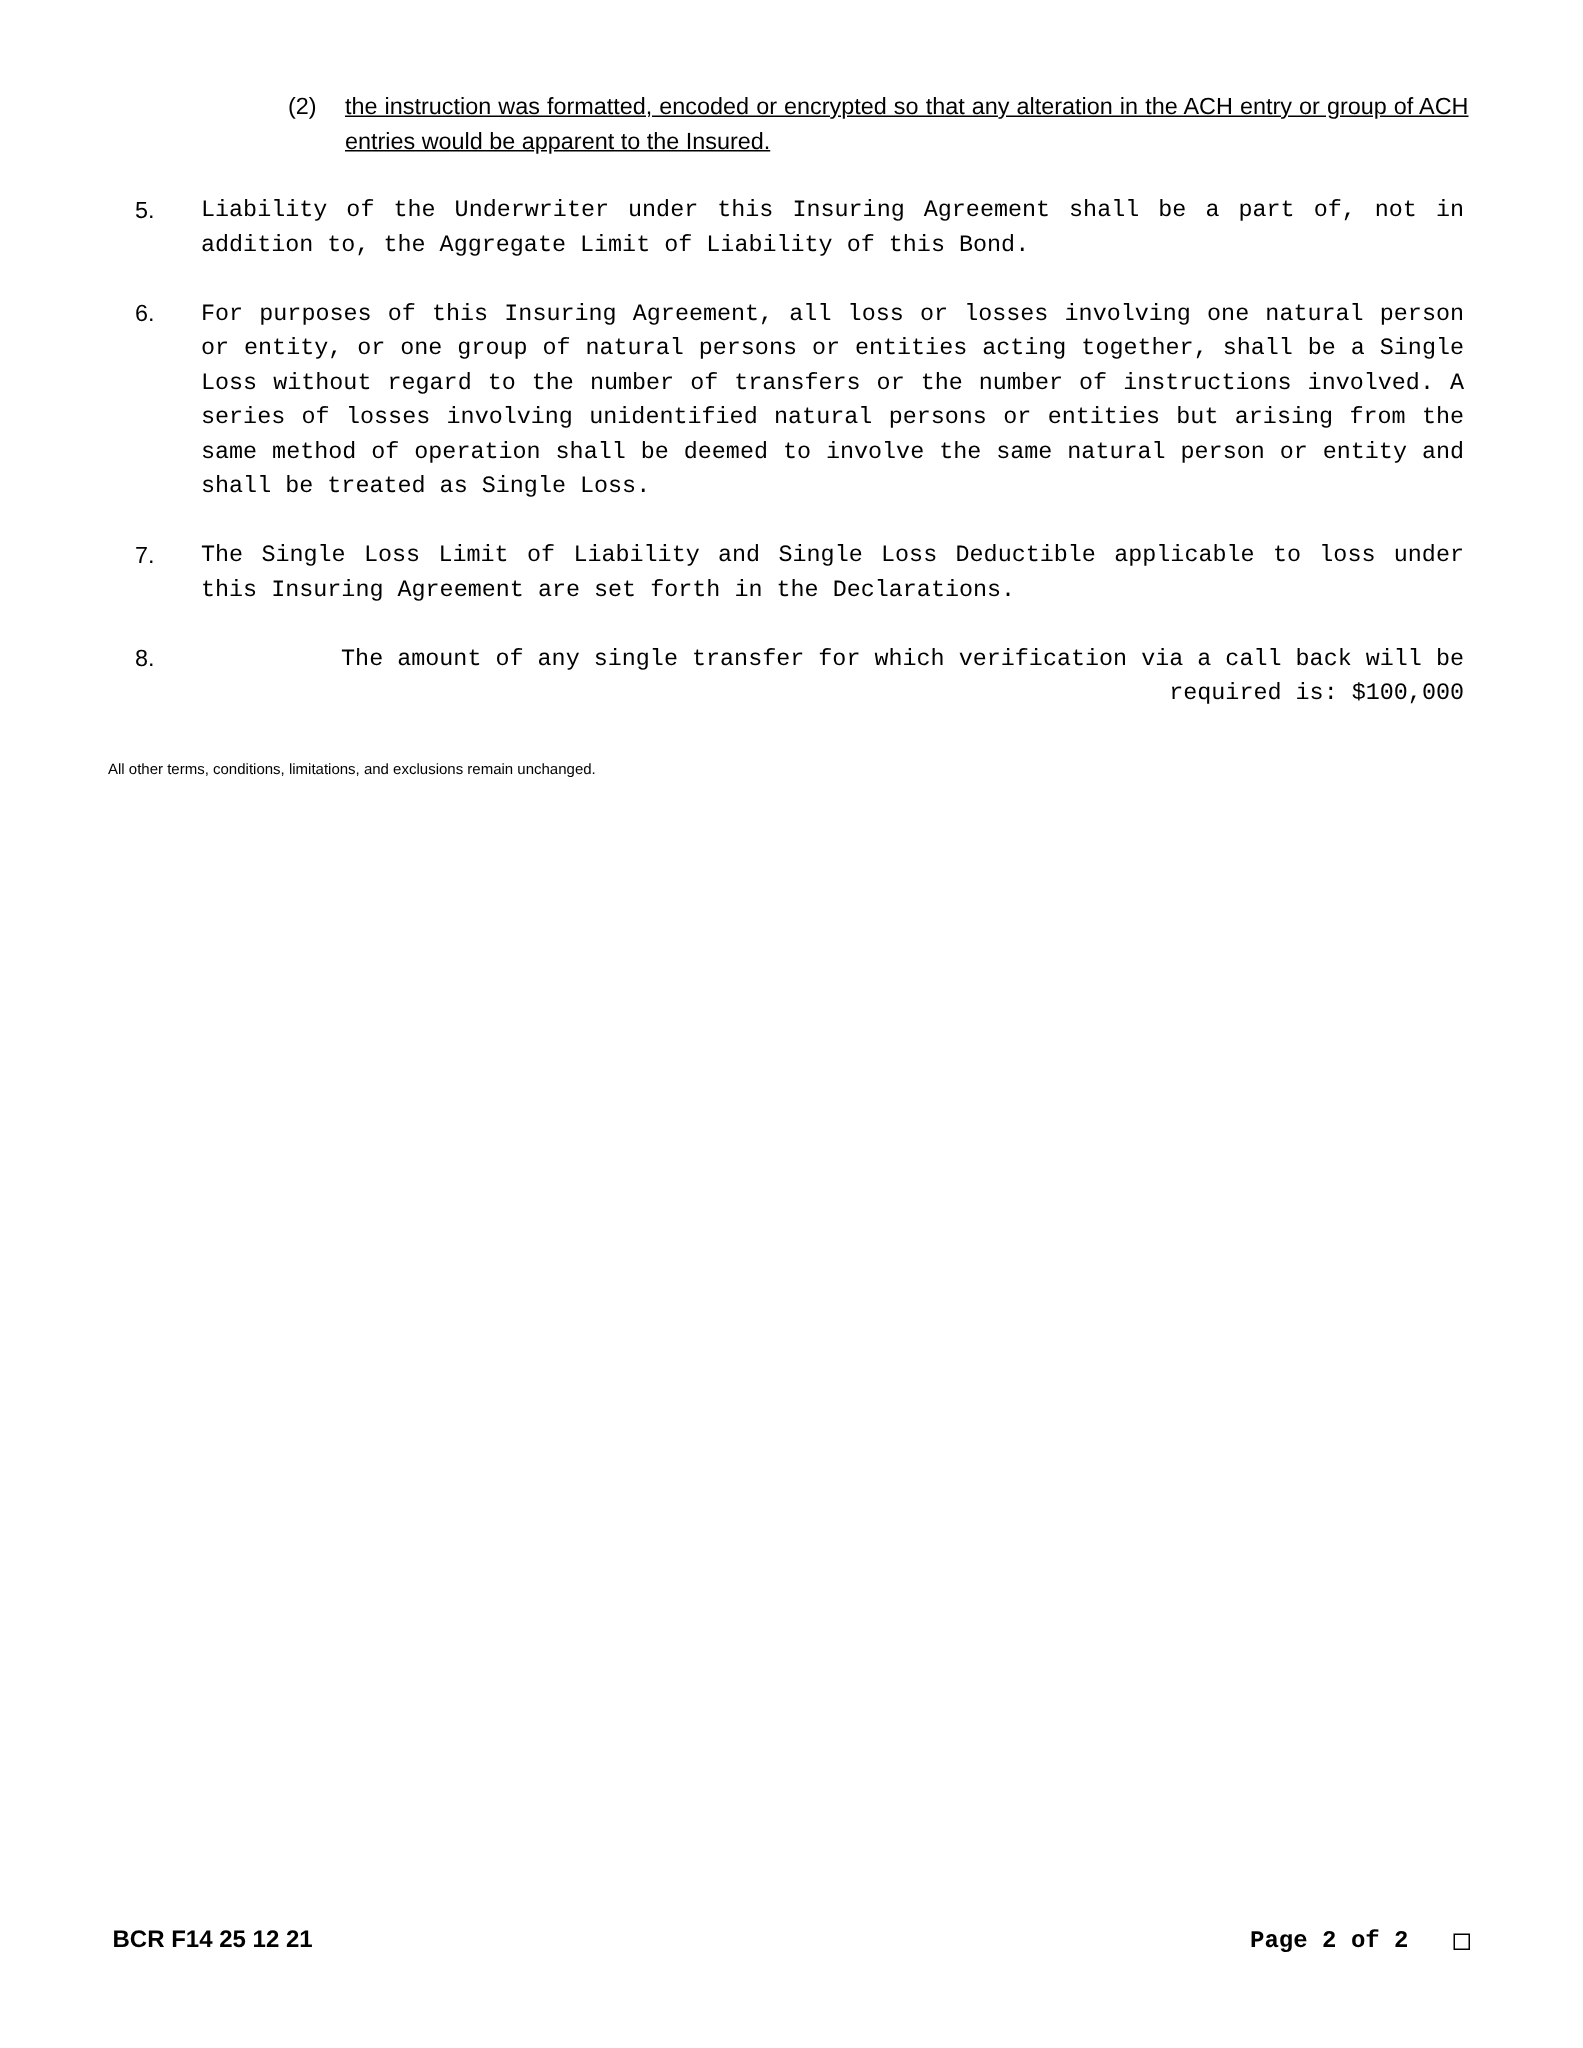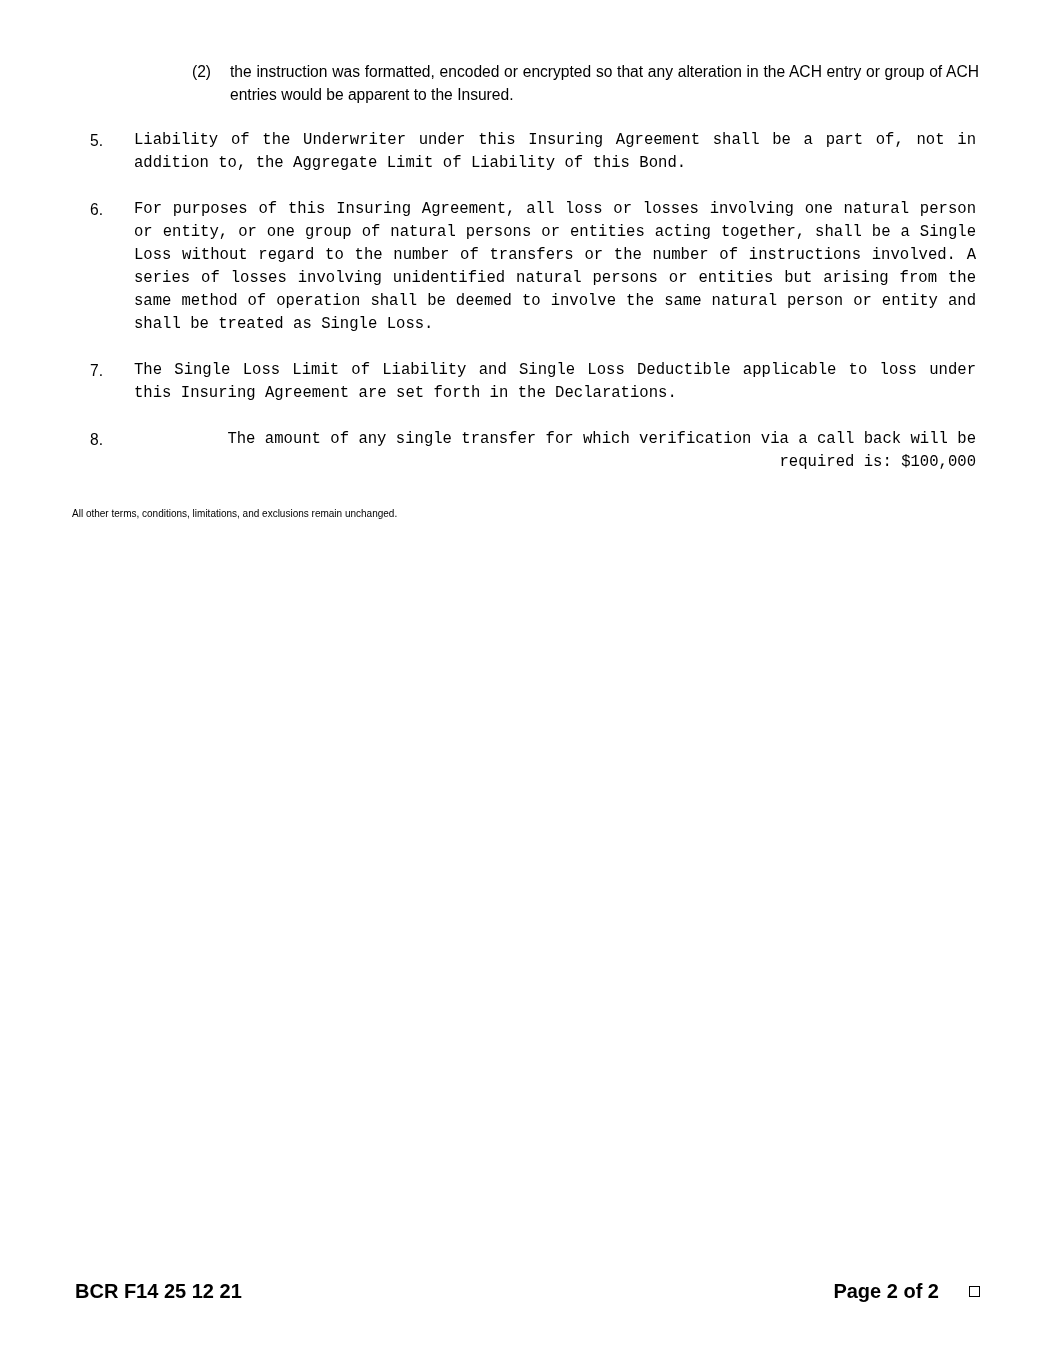--- a/index.html
+++ b/index.html
@@ -34,20 +34,21 @@
     font-size: 15.6px;
     line-height: 23px;
   }
   .sub-item .body {
     flex: 1 1 auto;
     font-size: 15.6px;
     line-height: 23px;
     text-align: justify;
     text-justify: inter-word;
     padding-right: 1px;
+    text-decoration: underline;
   }
   .num-item {
     display: flex;
     align-items: flex-start;
     margin-top: 23px;
     margin-left: 18px;
     padding-right: 4px;
   }
   .num-item .marker {
     flex: 0 0 auto;
@@ -74,27 +75,28 @@
     line-height: 23px;
   }
   .footer {
     position: absolute;
     left: 75px;
     right: 75px;
     bottom: 62px;
     display: flex;
     align-items: flex-start;
     justify-content: space-between;
-    font-size: 20px;
+    font-size: 16px;
     font-weight: bold;
   }
   .footer .right-group {
     display: flex;
     align-items: center;
     gap: 30px;
+    font-family: Liberation Mono, monospace;
   }
   .square-mark {
     display: inline-block;
     width: 11px;
     height: 11px;
     border: 1.6px solid #000;
     box-sizing: border-box;
   }
 </style>
 </head>

